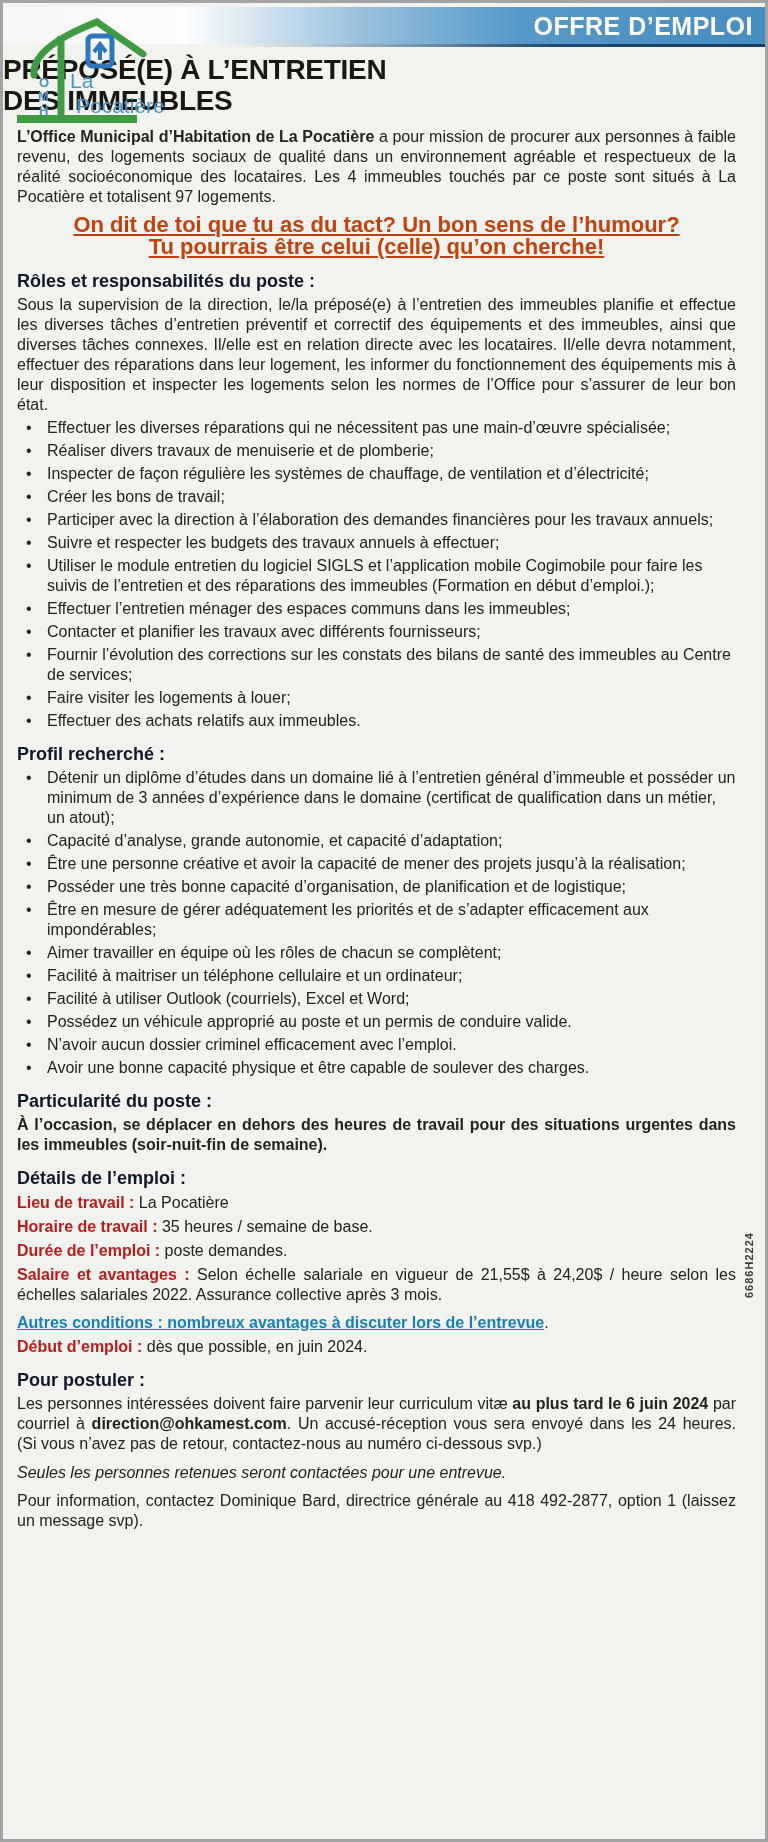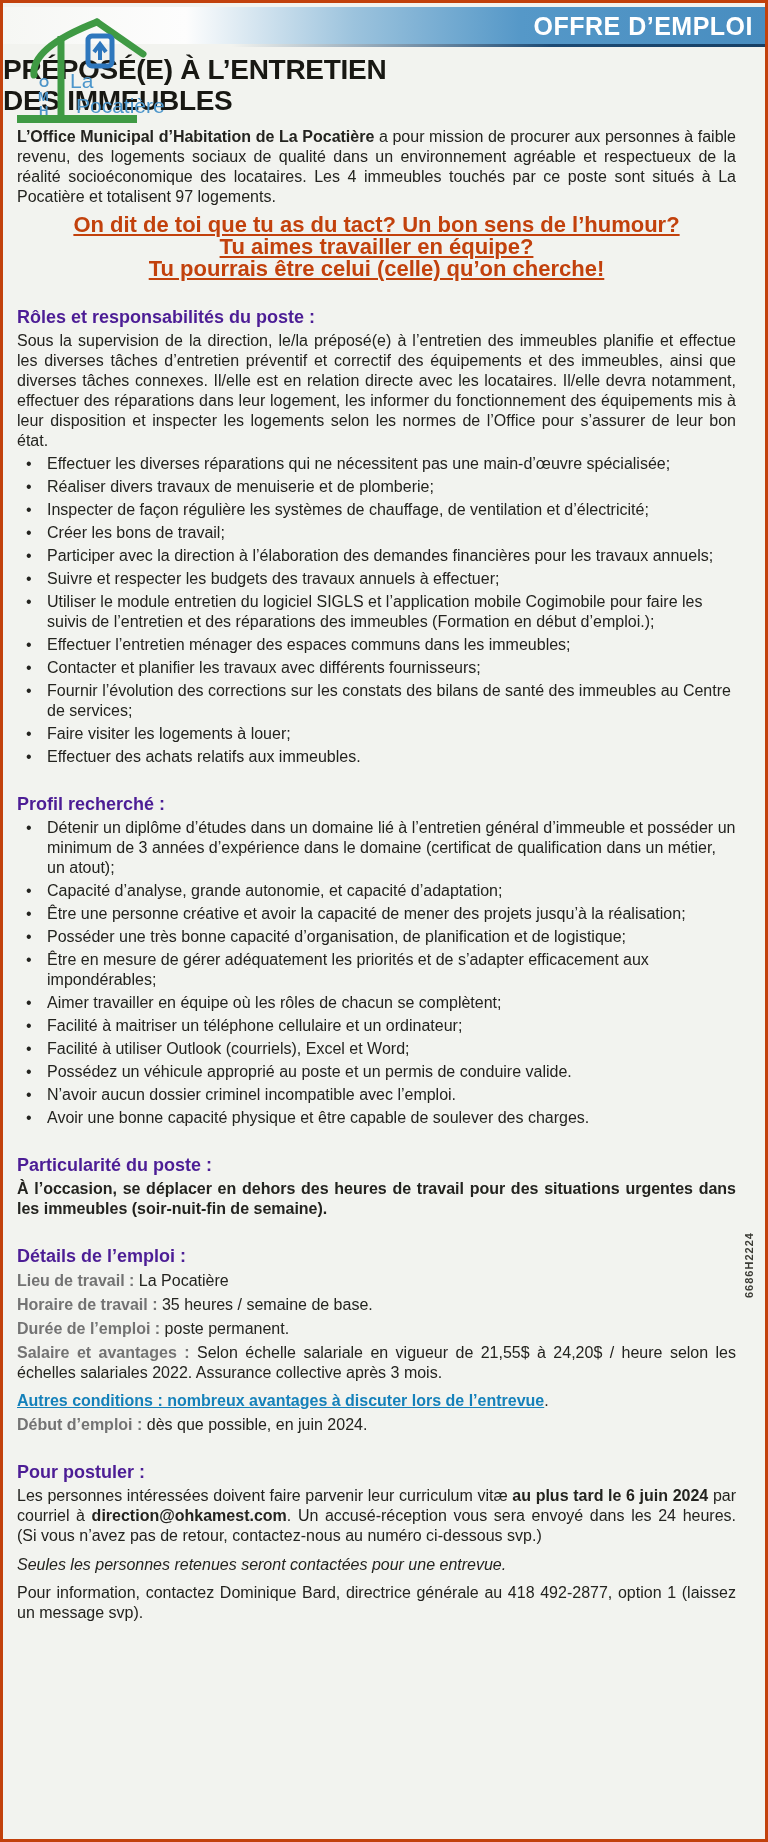--- a/index.html
+++ b/index.html
@@ -1,18 +1,18 @@
 <!DOCTYPE html>
 <html lang="fr"><head>
 <meta charset="utf-8">
 <style>
   html,body{margin:0;padding:0;background:#ffffff;}
   .page{
     width:768px;height:1842px;box-sizing:border-box;position:relative;
-    background:#f2f3ef;border:3px solid #c2410c;overflow:hidden;
+    background:#f2f3ef;border:3px solid #a3a3a3;overflow:hidden;
     font-family:"Liberation Sans",sans-serif;color:#23231f;
     font-size:16px;line-height:20px;
   }
   
   .header{position:relative;height:118px;}
   .banner{
     margin-top:4px;height:37px;display:flex;align-items:center;justify-content:flex-end;
     padding-right:12px;box-sizing:border-box;
     background:linear-gradient(90deg,#f6f7f4 0%,#fdfdfd 24%,#9cc3dd 46%,#5598c8 68%,#488dc0 100%);
     color:#ffffff;font-weight:bold;font-size:25px;letter-spacing:.5px;
@@ -22,27 +22,27 @@
     margin:7px 12px 0 0;text-align:left;font-weight:bold;color:#181813;
     font-size:28px;line-height:31px;letter-spacing:-.3px;
   }
   .logo{position:absolute;left:10px;top:2px;z-index:2;}
   
   .content{padding:0 29px 0 14px;}
   p{margin:0;}
   .just{text-align:justify;}
   .intro{margin-top:2px;}
   .teaser{color:#c2410c;font-weight:bold;text-align:center;font-size:22px;line-height:22px;margin:7px 0 5px;text-decoration:underline;}
-  .sec-h{color:#4c1d95;font-weight:bold;font-size:18px;line-height:22px;margin:26px 0 3px;}
+  .sec-h{color:#0f172a;font-weight:bold;font-size:18px;line-height:22px;margin:12px 0 3px;}
   ul{list-style:none;margin:2px 0 2px;padding:0;}
   li{position:relative;padding-left:30px;margin:3px 0;text-align:left;}
   li::before{content:"•";position:absolute;left:9px;top:0;color:#23231f;}
   .bold-par{font-weight:bold;}
   .detail-line{margin:4px 0;}
-  .detail-line b{color:#737373;}
+  .detail-line b{color:#b91c1c;}
   .link-line{margin:8px 0 4px;}
   .link{color:#1581ba;font-weight:bold;text-decoration:underline;text-align:right;}
   .italic-note{font-style:italic;margin:9px 0 8px;}
   .vcode{
     position:absolute;right:6px;top:1183px;height:112px;
     writing-mode:vertical-rl;transform:rotate(180deg);
     font-size:11px;font-weight:bold;letter-spacing:1px;color:#3c3c36;
   }
 </style>
 </head>
@@ -80,21 +80,20 @@
       </svg>
     </div>
   </div>
 
   <div class="content">
 
     <p class="just intro"><b>L’Office Municipal d’Habitation de La Pocatière</b><span> a pour mission de procurer aux personnes à faible revenu, des logements sociaux de qualité dans un environnement agréable et respectueux de la réalité socioéconomique des locataires. Les 4 immeubles touchés par ce poste sont situés à La Pocatière et totalisent 97 logements.</span></p>
 
     <div class="teaser">
       <div>On dit de toi que tu as du tact? Un bon sens de l’humour?</div>
-      <div>Tu aimes travailler en équipe?</div>
       <div>Tu pourrais être celui (celle) qu’on cherche!</div>
     </div>
 
     <div class="sec-h">Rôles et responsabilités du poste :</div>
     <p class="just">Sous la supervision de la direction, le/la préposé(e) à l’entretien des immeubles planifie et effectue les diverses tâches d’entretien préventif et correctif des équipements et des immeubles, ainsi que diverses tâches connexes. Il/elle est en relation directe avec les locataires. Il/elle devra notamment, effectuer des réparations dans leur logement, les informer du fonctionnement des équipements mis à leur disposition et inspecter les logements selon les normes de l’Office pour s’assurer de leur bon état.</p>
 
     <ul>
       <li>Effectuer les diverses réparations qui ne nécessitent pas une main-d’œuvre spécialisée;</li>
       <li>Réaliser divers travaux de menuiserie et de plomberie;</li>
       <li>Inspecter de façon régulière les systèmes de chauffage, de ventilation et d’électricité;</li>
@@ -113,31 +112,31 @@
     <ul>
       <li>Détenir un diplôme d’études dans un domaine lié à l’entretien général d’immeuble et posséder un minimum de 3 années d’expérience dans le domaine (certificat de qualification dans un métier, un atout);</li>
       <li>Capacité d’analyse, grande autonomie, et capacité d’adaptation;</li>
       <li>Être une personne créative et avoir la capacité de mener des projets jusqu’à la réalisation;</li>
       <li>Posséder une très bonne capacité d’organisation, de planification et de logistique;</li>
       <li>Être en mesure de gérer adéquatement les priorités et de s’adapter efficacement aux impondérables;</li>
       <li>Aimer travailler en équipe où les rôles de chacun se complètent;</li>
       <li>Facilité à maitriser un téléphone cellulaire et un ordinateur;</li>
       <li>Facilité à utiliser Outlook (courriels), Excel et Word;</li>
       <li>Possédez un véhicule approprié au poste et un permis de conduire valide.</li>
-      <li>N’avoir aucun dossier criminel incompatible avec l’emploi.</li>
+      <li>N’avoir aucun dossier criminel efficacement avec l’emploi.</li>
       <li>Avoir une bonne capacité physique et être capable de soulever des charges.</li>
     </ul>
 
     <div class="sec-h">Particularité du poste :</div>
     <p class="just bold-par">À l’occasion, se déplacer en dehors des heures de travail pour des situations urgentes dans les immeubles (soir-nuit-fin de semaine).</p>
 
     <div class="sec-h">Détails de l’emploi :</div>
     <p class="detail-line"><b>Lieu de travail :</b> <span>La Pocatière</span></p>
     <p class="detail-line"><b>Horaire de travail :</b> <span>35 heures / semaine de base.</span></p>
-    <p class="detail-line"><b>Durée de l’emploi :</b> <span>poste permanent.</span></p>
+    <p class="detail-line"><b>Durée de l’emploi :</b> <span>poste demandes.</span></p>
     <p class="detail-line just"><b>Salaire et avantages :</b> <span>Selon échelle salariale en vigueur de 21,55$ à 24,20$ / heure selon les échelles salariales 2022. Assurance collective après 3 mois.</span></p>
     <p class="link-line"><span class="link">Autres conditions : nombreux avantages à discuter lors de l’entrevue</span><span>.</span></p>
     <p class="detail-line"><b>Début d’emploi :</b> <span>dès que possible, en juin 2024.</span></p>
 
     <div class="sec-h">Pour postuler :</div>
     <p class="just"><span>Les personnes intéressées doivent faire parvenir leur curriculum vitæ </span><b>au plus tard le 6 juin 2024</b><span> par courriel à </span><b>direction@ohkamest.com</b><span>. Un accusé-réception vous sera envoyé dans les 24 heures. (Si vous n’avez pas de retour, contactez-nous au numéro ci-dessous svp.)</span></p>
 
     <p class="italic-note">Seules les personnes retenues seront contactées pour une entrevue.</p>
 
     <p class="just">Pour information, contactez Dominique Bard, directrice générale au 418 492-2877, option 1 (laissez un message svp).</p>

